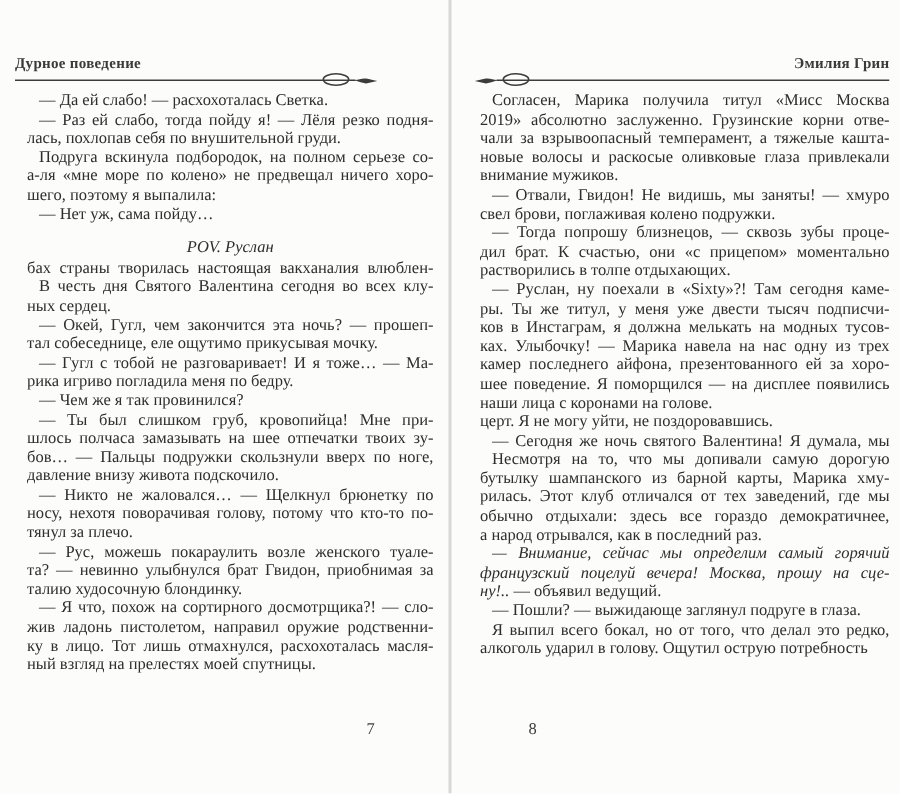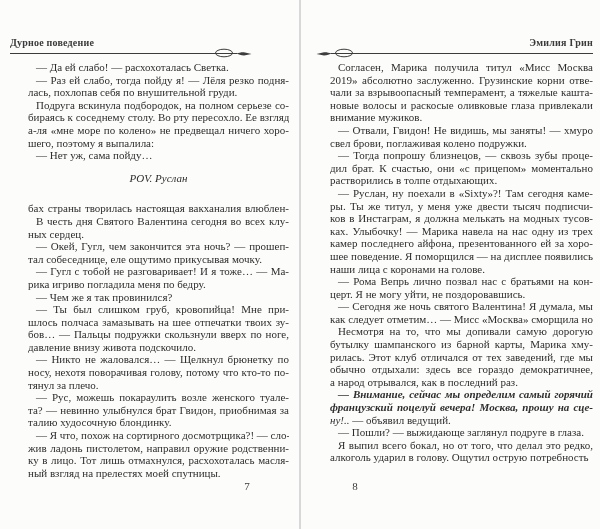--- a/index.html
+++ b/index.html
@@ -27,32 +27,32 @@
   .page.left .running-head{text-align:left;}
   .page.right .running-head{text-align:right;}
 
   .head-rule{position:absolute;top:47px;display:flex;align-items:center;height:12px;}
   .page.left  .head-rule{left:0;width:242px;}
   .page.right .head-rule{right:0;width:277px;}
   .rule-line{flex:1;height:0;border-top:1px solid #3c3c3c;}
   .flourish{flex:0 0 auto;display:block;}
   .flourish.mirror{transform:scale(-1,1);}
 
-  .body-text{position:absolute;top:61px;left:18px;right:0;}
+  .body-text{position:absolute;top:61px;left:8px;right:0;}
   .line{
     font-size:11px;line-height:12.6px;color:#2e2e2e;
     text-align:justify;text-align-last:left;
     white-space:nowrap;
   }
   .line.j{text-align-last:justify;}
   .line.ind{text-indent:8px;}
-  .line.i{font-style:italic;font-weight:bold;}
+  .line.i{font-style:italic;}
   .line.heading{
     text-align:center;text-align-last:center;
-    font-style:italic;margin:10px 0 18px;white-space:normal;
+    font-style:italic;margin:10px 0 1px;white-space:normal;
   }
   .page-num{
     position:absolute;top:480px;width:22px;
     font-size:11px;color:#3a3a3a;text-align:center;line-height:13px;
   }
   .page.left .page-num{left:226px;}
   .page.right .page-num{left:32px;}
 </style>
 </head>
 <body>
@@ -69,21 +69,20 @@
         <path d="M0 6.5 L25 6.5" stroke="#3c3c3c" stroke-width="1" fill="none"></path>
         <ellipse cx="12" cy="6" rx="8.5" ry="3.8" stroke="#3c3c3c" stroke-width="1" fill="none"></ellipse>
         <path d="M24 6.5 C28 5.8 30 4.8 33 5.5 L39.5 7 L32 8.6 C29 8.2 26.5 7.2 24 6.5 Z" fill="#3c3c3c"></path>
       </svg>
     </div>
     <div class="body-text" id="left-body">
         <div class="line ind">— Да ей слабо! — расхохоталась Светка.</div>
         <div class="line j ind">— Раз ей слабо, тогда пойду я! — Лёля резко подня-</div>
         <div class="line">лась, похлопав себя по внушительной груди.</div>
         <div class="line j ind">Подруга вскинула подбородок, на полном серьезе со-</div>
-        <div class="line j">бираясь к соседнему столу. Во рту пересохло. Ее взгляд</div>
         <div class="line j">а-ля «мне море по колено» не предвещал ничего хоро-</div>
         <div class="line">шего, поэтому я выпалила:</div>
         <div class="line ind">— Нет уж, сама пойду…</div>
         <div class="line heading">POV. Руслан</div>
         <div class="line j">бах страны творилась настоящая вакханалия влюблен-</div>
         <div class="line j ind">В честь дня Святого Валентина сегодня во всех клу-</div>
         <div class="line">ных сердец.</div>
         <div class="line j ind">— Окей, Гугл, чем закончится эта ночь? — прошеп-</div>
         <div class="line">тал собеседнице, еле ощутимо прикусывая мочку.</div>
         <div class="line j ind">— Гугл с тобой не разговаривает! И я тоже… — Ма-</div>
@@ -128,24 +127,22 @@
         <div class="line j ind">— Тогда попрошу близнецов, — сквозь зубы проце-</div>
         <div class="line j">дил брат. К счастью, они «с прицепом» моментально</div>
         <div class="line">растворились в толпе отдыхающих.</div>
         <div class="line j ind">— Руслан, ну поехали в «Sixty»?! Там сегодня каме-</div>
         <div class="line j">ры. Ты же титул, у меня уже двести тысяч подписчи-</div>
         <div class="line j">ков в Инстаграм, я должна мелькать на модных тусов-</div>
         <div class="line j">ках. Улыбочку! — Марика навела на нас одну из трех</div>
         <div class="line j">камер последнего айфона, презентованного ей за хоро-</div>
         <div class="line j">шее поведение. Я поморщился — на дисплее появились</div>
         <div class="line">наши лица с коронами на голове.</div>
-        <div class="line j ind">— Рома Вепрь лично позвал нас с братьями на кон-</div>
         <div class="line">церт. Я не могу уйти, не поздоровавшись.</div>
         <div class="line j ind">— Сегодня же ночь святого Валентина! Я думала, мы</div>
-        <div class="line j">как следует отметим… — Мисс «Москва» сморщила нос,</div>
         <div class="line j ind">Несмотря на то, что мы допивали самую дорогую</div>
         <div class="line j">бутылку шампанского из барной карты, Марика хму-</div>
         <div class="line j">рилась. Этот клуб отличался от тех заведений, где мы</div>
         <div class="line j">обычно отдыхали: здесь все гораздо демократичнее,</div>
         <div class="line">а народ отрывался, как в последний раз.</div>
         <div class="line j ind i">— Внимание, сейчас мы определим самый горячий</div>
         <div class="line j i">французский поцелуй вечера! Москва, прошу на сце-</div>
         <div class="line"><span style="font-style: italic;">ну!..</span><span> — объявил ведущий.</span></div>
         <div class="line ind">— Пошли? — выжидающе заглянул подруге в глаза.</div>
         <div class="line j ind">Я выпил всего бокал, но от того, что делал это редко,</div>

